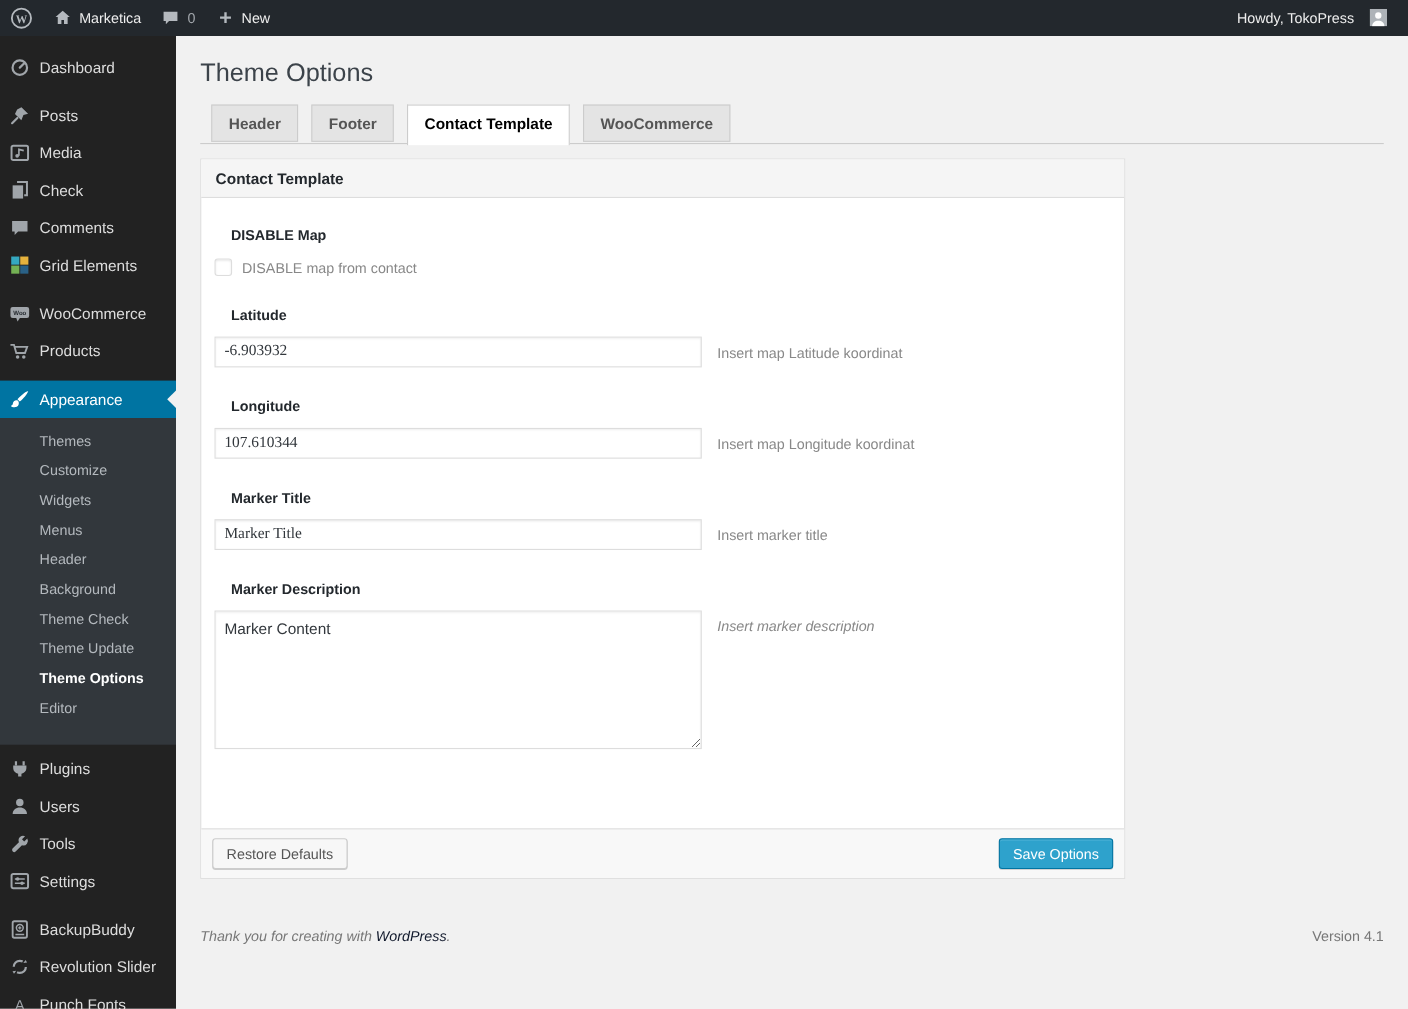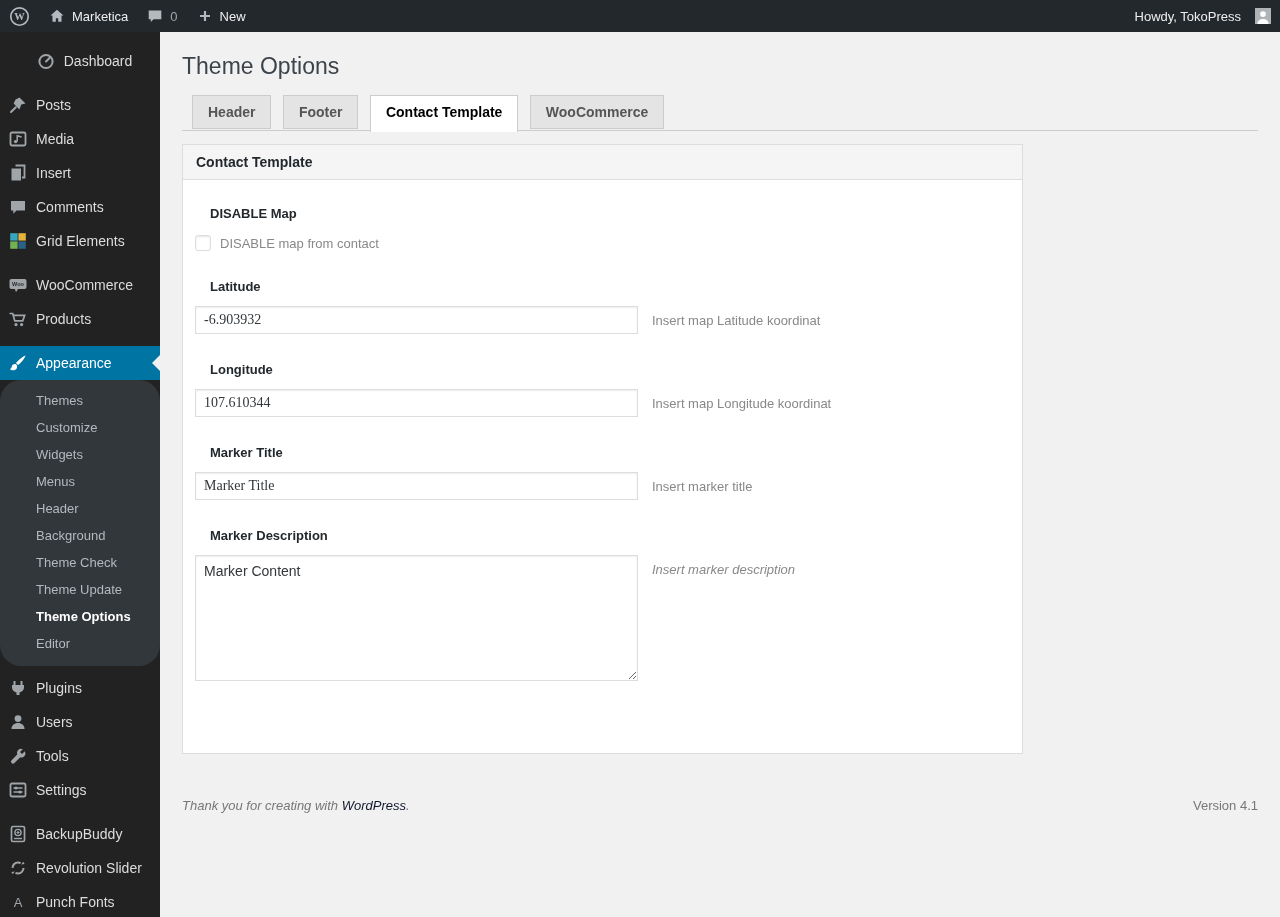--- a/index.html
+++ b/index.html
@@ -14,39 +14,39 @@
   #adminbar {
     position: fixed; top: 0; left: 0; width: 1280px; height: 32px;
     background: #23282d; color: #eee; font-size: 13px;
     display: flex; align-items: center; z-index: 20;
   }
   .ab-item { display: flex; align-items: center; height: 32px; padding: 0 9px; gap: 6px; cursor: pointer; }
   .ab-icon { width: 18px; height: 18px; color: #b4b9be; display: flex; }
   .ab-icon svg { width: 100%; height: 100%; }
   .ab-logo { width: 21px; height: 21px; }
   .ab-count { color: #a0a5aa; }
-  .ab-right { margin-left: auto; display: flex; align-items: center; padding-right: 0; }
+  .ab-right { margin-left: auto; display: flex; align-items: center; padding-right: 10px; }
   .avatar { width: 16px; height: 16px; margin-left: 8px; display: inline-flex; overflow: hidden; }
   
   #sidebar {
     position: fixed; top: 32px; left: 0; width: 160px; height: 885px;
     background: #222; z-index: 10;
   }
   .menu-item { display: flex; align-items: center; height: 34px; color: #ddd; font-size: 14px; cursor: pointer; }
   .mi-icon { width: 20px; height: 20px; margin: 0 8px; color: #a0a5aa; flex: none; display: flex; }
   .mi-icon svg { width: 100%; height: 100%; }
-  .menu-item.first { margin-top: 12px; justify-content: center; }
+  .menu-item.first { margin-top: 12px; }
   .menu-item.gap { margin-top: 10px; }
   .menu-item.active { background: #0074a2; color: #fff; position: relative; }
   .menu-item.active .mi-icon { color: #fff; }
   .menu-item.active::after {
     content: ""; position: absolute; right: 0; top: 50%; margin-top: -8px;
     border: 8px solid transparent; border-right-color: #f1f1f1;
   }
-  .submenu { background: #32373c; padding: 7px 0 9px; border-radius: 21px; }
+  .submenu { background: #32373c; padding: 7px 0 20px; }
   .submenu-item { padding: 6px 8px 6px 36px; font-size: 13px; line-height: 15px; color: #b4b9be; cursor: pointer; }
   .submenu-item.current { color: #fff; font-weight: 700; }
   
   #content { margin-left: 160px; padding: 32px 22px 0; min-height: 917px; }
   h1.page-title { font-size: 23px; font-weight: 400; color: #3c434a; margin: 20px 0 14px; line-height: 29px; padding: 0; }
   
   .tab-bar { position: relative; padding-left: 10px; height: 41px; }
   .tab-bar::after { content: ""; position: absolute; left: 0; right: 0; top: 35px; height: 1px; background: #ccc; }
   .tab {
     display: inline-block; padding: 8px 15px; margin-right: 7px;
@@ -175,21 +175,21 @@
       </span>
     <span>Media</span>
   </div>
   <div class="menu-item">
     <span class="mi-icon">
         <svg viewBox="0 0 20 20">
           <path d="M7.5 2.5 h9 v12 h-2.5" fill="none" stroke="currentColor" stroke-width="1.8"></path>
           <rect x="3.5" y="5.5" width="9.5" height="12" fill="currentColor"></rect>
         </svg>
       </span>
-    <span>Insert</span>
+    <span>Check</span>
   </div>
   <div class="menu-item">
     <span class="mi-icon">
         <svg viewBox="0 0 20 20">
           <path d="M3 4 h14 v9.5 h-8.5 l-3.2 3.2 v-3.2 H3 Z" fill="currentColor"></path>
         </svg>
       </span>
     <span>Comments</span>
   </div>
   <div class="menu-item">
@@ -357,19 +357,23 @@
       </div>
 
       <div class="field-label">Marker Description</div>
       <div class="field-row top">
         <textarea class="text-area" style="">Marker Content</textarea>
         <span class="help">Insert marker description</span>
       </div>
 
     </div>
 
+    <div class="panel-footer">
+      <button class="btn btn-secondary">Restore Defaults</button>
+      <button class="btn btn-primary">Save Options</button>
+    </div>
   </div>
 
   <div class="page-footer">
     <span class="thanks"><span>Thank you for creating with </span><a>WordPress</a><span>.</span></span>
     <span class="version">Version 4.1</span>
   </div>
 </div>
 
 </body></html>

